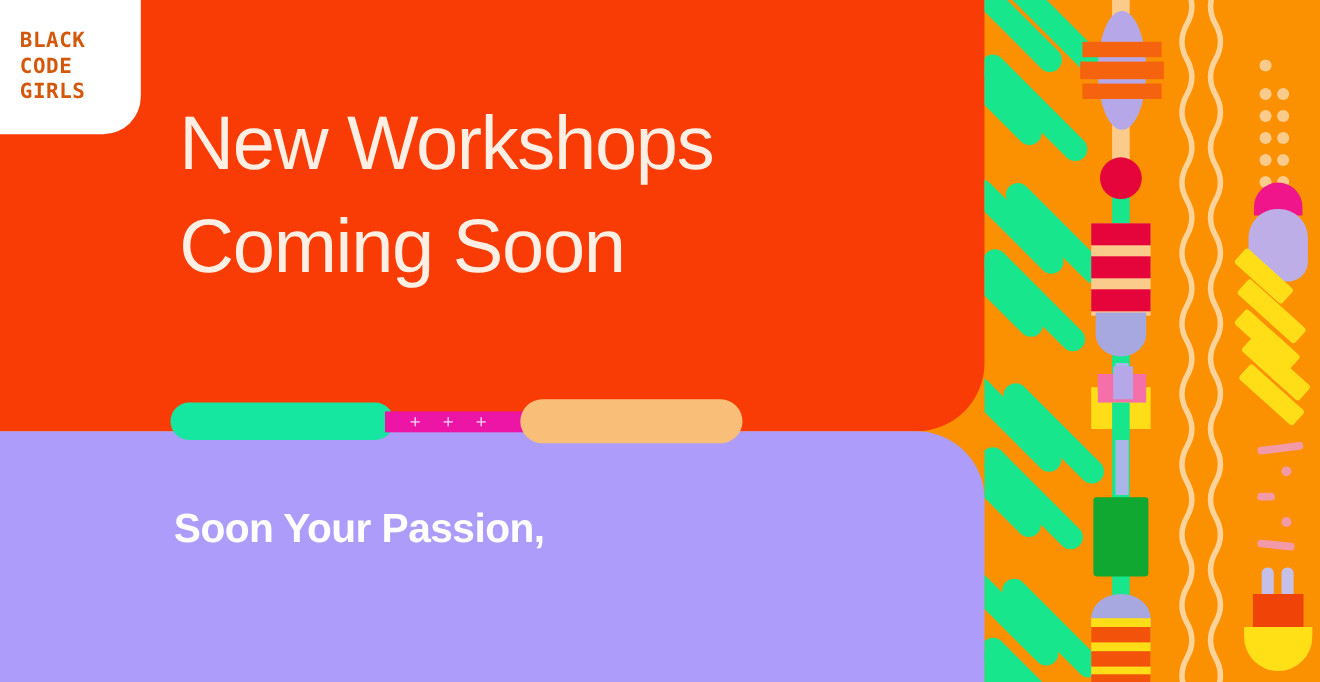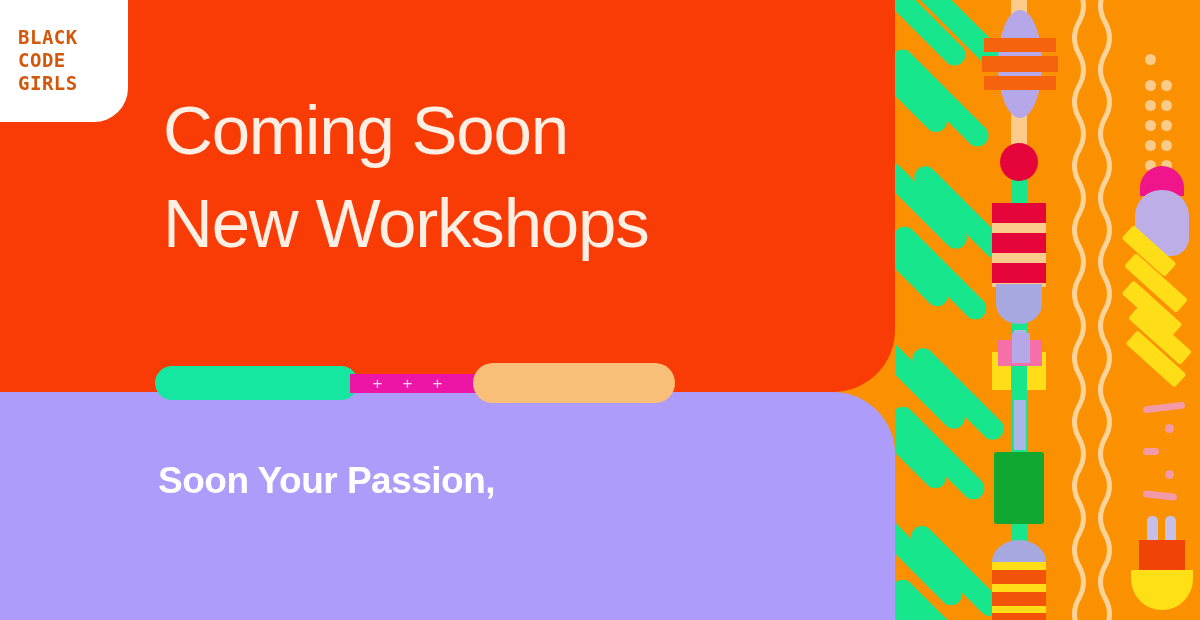--- a/index.html
+++ b/index.html
@@ -196,22 +196,22 @@
 
   <div class="panel-lavender"></div>
 
   <div class="logo-badge">
     <div class="logo-text">BLACK</div>
     <div class="logo-text" style="top:49px">CODE</div>
     <div class="logo-text" style="top:72px">GIRLS</div>
   </div>
 
   <div class="headline">
+    <div>New Workshops</div>
     <div>Coming Soon</div>
-    <div>New Workshops</div>
   </div>
 
   <div class="divider">
     <div class="div-green"></div>
     <div class="div-magenta"></div>
     <div class="div-plus" style="left:213px">+</div>
     <div class="div-plus" style="left:243px">+</div>
     <div class="div-plus" style="left:273px">+</div>
     <div class="div-peach"></div>
   </div>

